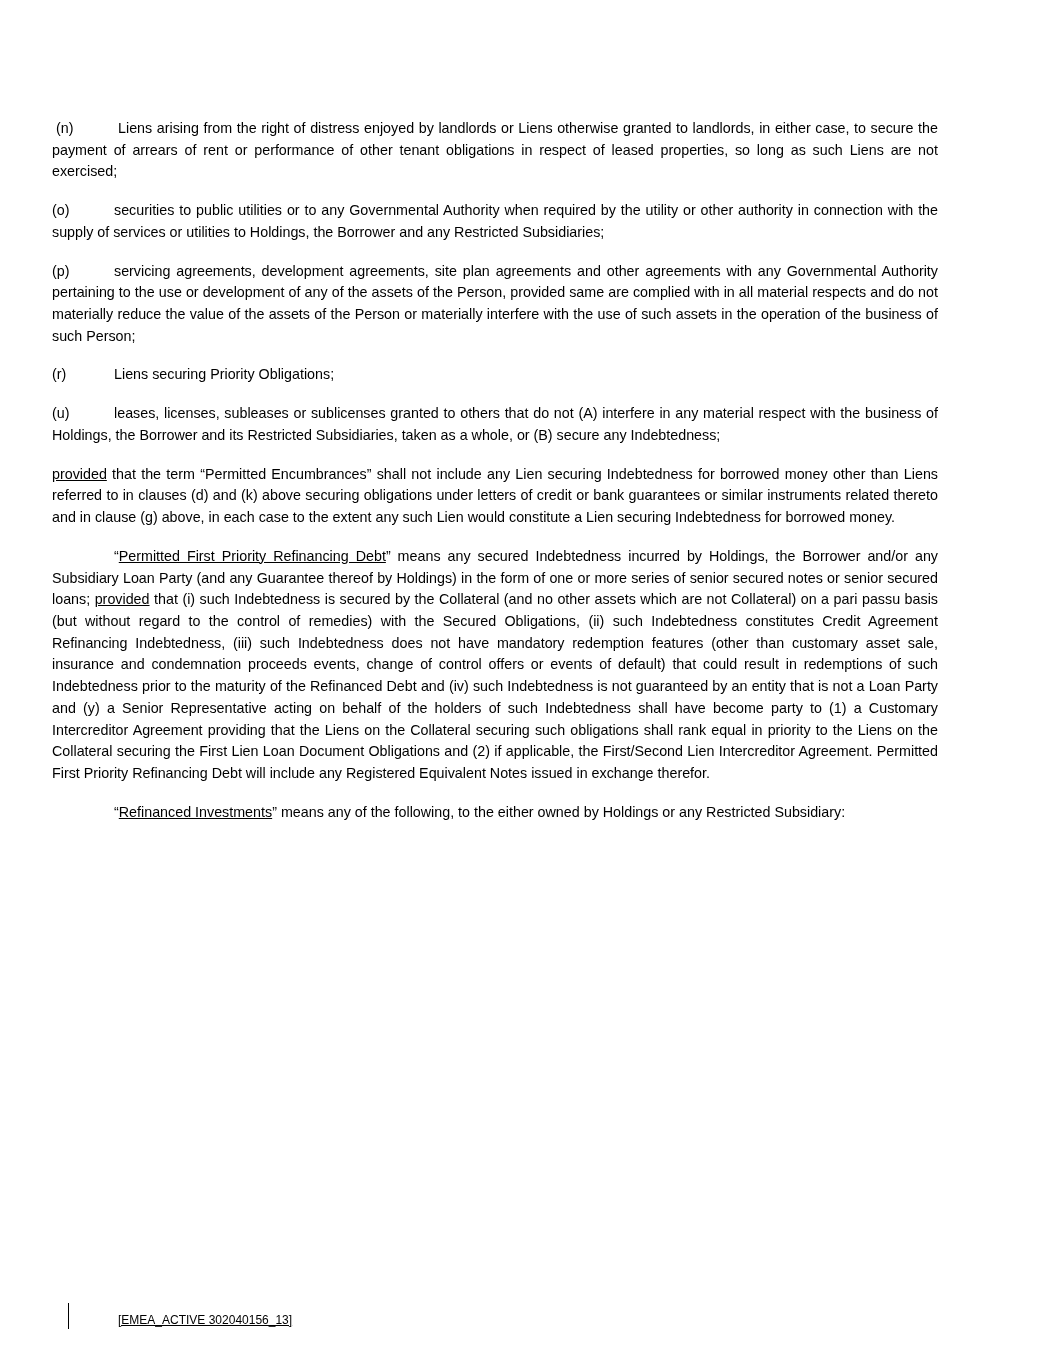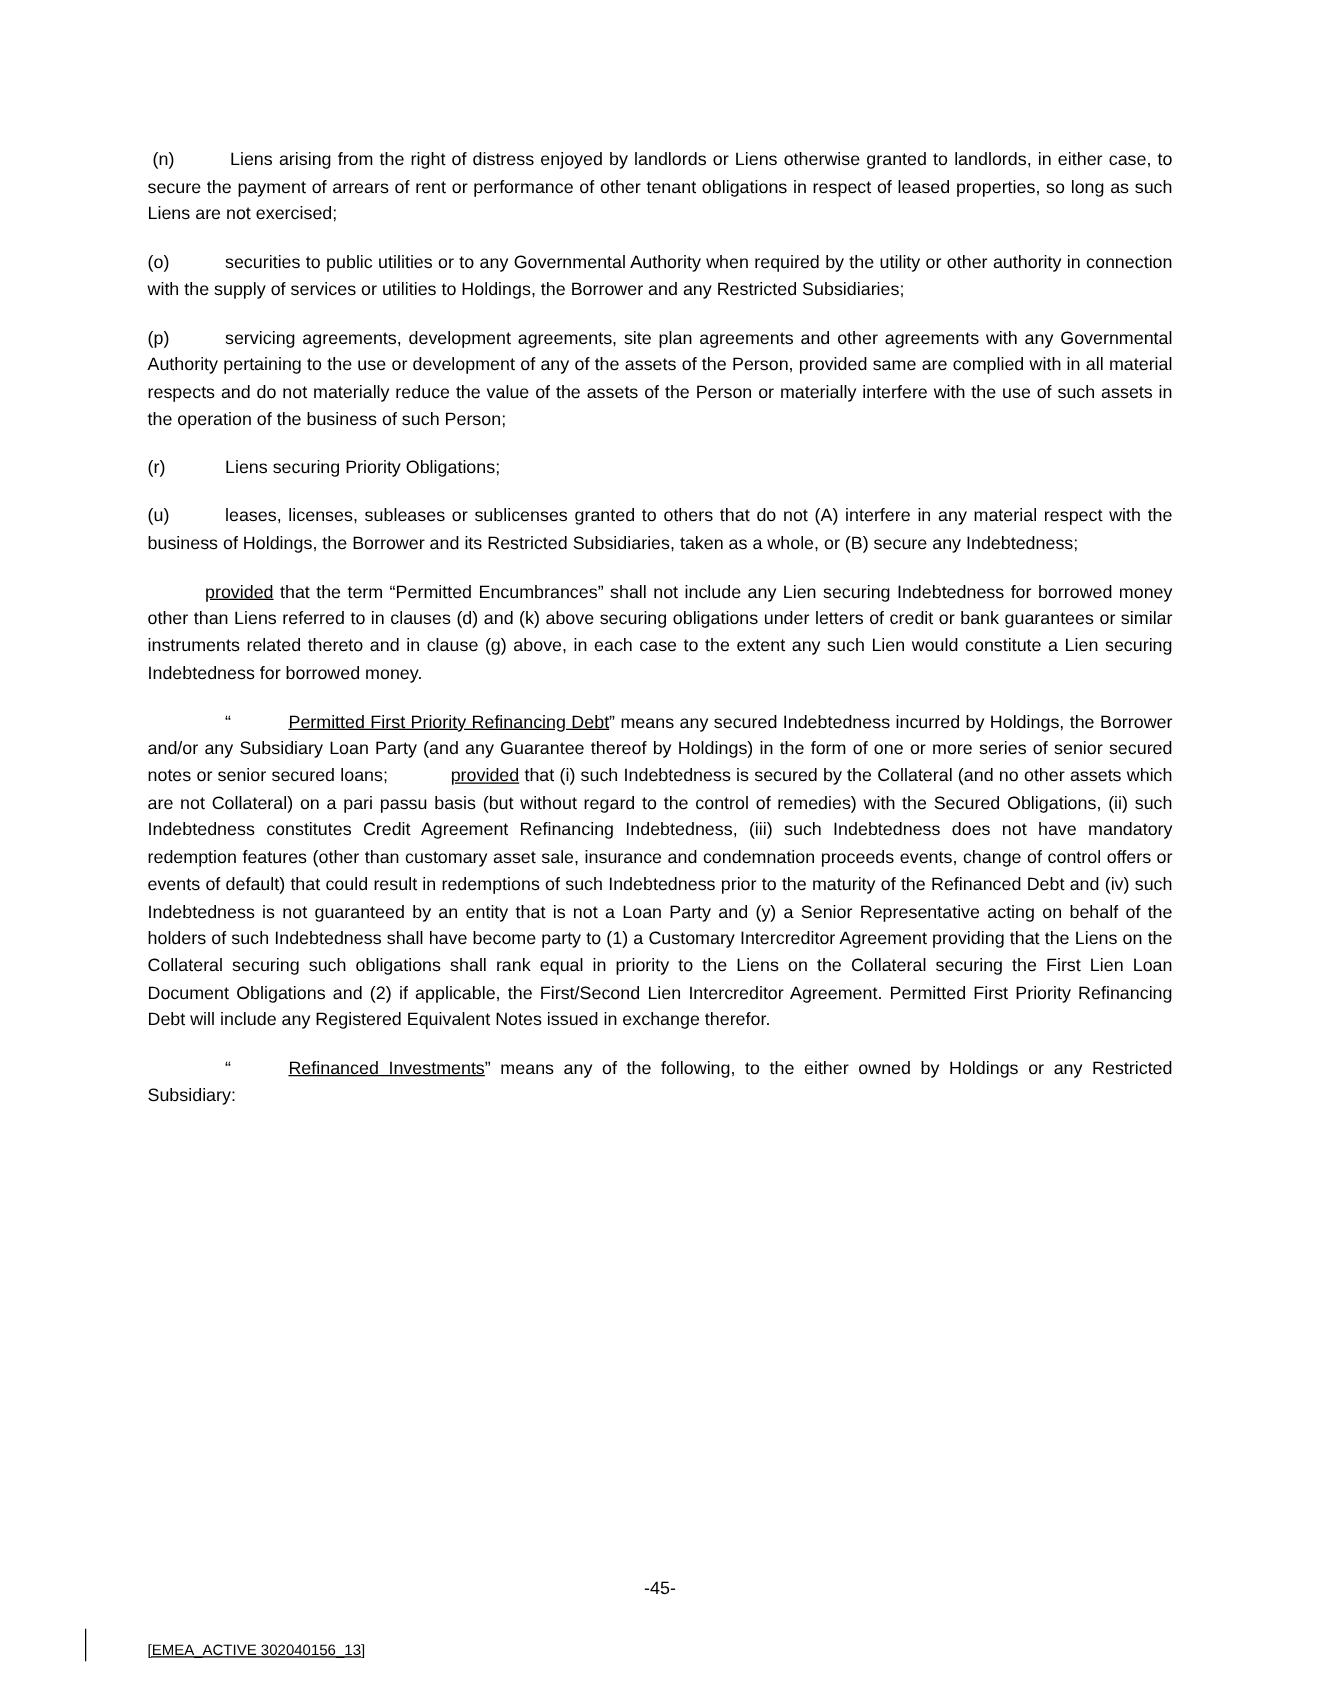--- a/index.html
+++ b/index.html
@@ -13,42 +13,41 @@
     font-family: "Liberation Sans", sans-serif;
     color: #000000;
     position: relative;
     overflow: hidden;
   }
   .page {
     position: relative;
     width: 1056px;
     height: 1365px;
     box-sizing: border-box;
-    padding: 118px 118px 0 118px;
+    padding: 118px 118px 0 52px;
   }
   .body-text {
     font-size: 14.3px;
     line-height: 1.52;
     text-align: justify;
     color: #000;
   }
   p.para {
     margin: 0 0 17px 0;
     text-align: justify;
   }
   p.para:last-child {
     margin-bottom: 0;
   }
   .marker {
     display: inline-block;
     width: 62px;
   }
   .u {
     text-decoration: underline;
-    margin-left: 46px;
   }
   .footer {
     position: absolute;
     left: 0;
     right: 0;
     bottom: 0;
     height: 120px;
   }
   .page-number {
     position: absolute;
@@ -117,17 +116,16 @@
     </p>
 
     <p class="para">
       <span class="marker"></span>“<span class="u">Refinanced Investments</span><span>” means any of the following, to the either owned by Holdings or any Restricted Subsidiary:</span>
     </p>
 
 
   </div>
 
   <div class="footer">
-    <div class="page-number">-45-</div>
     <div class="change-bar"></div>
     <div class="footer-ref">[EMEA_ACTIVE 302040156_13]</div>
   </div>
 </div>
 
 </body></html>

